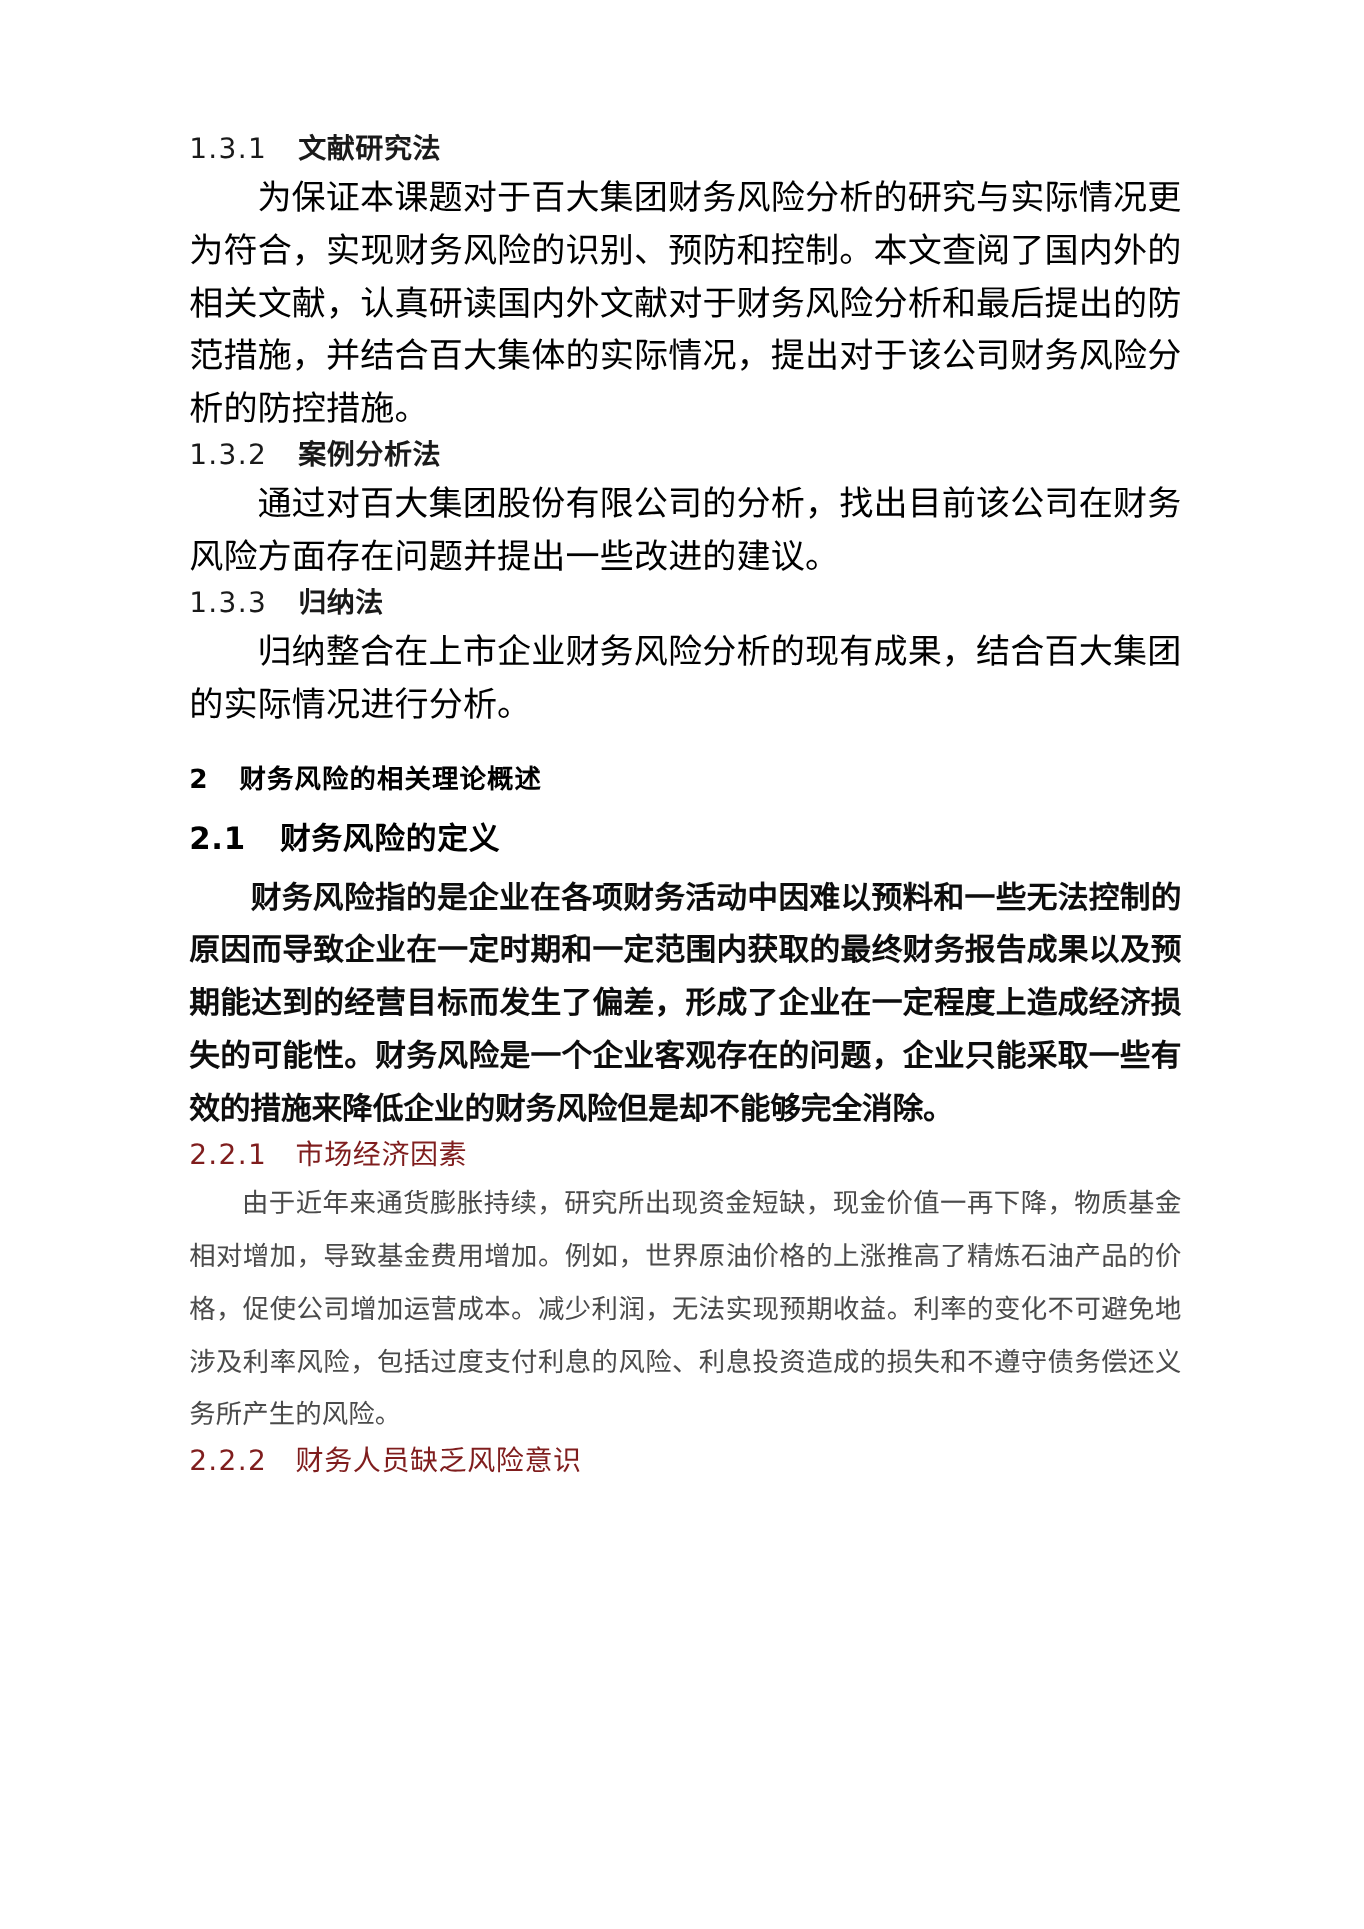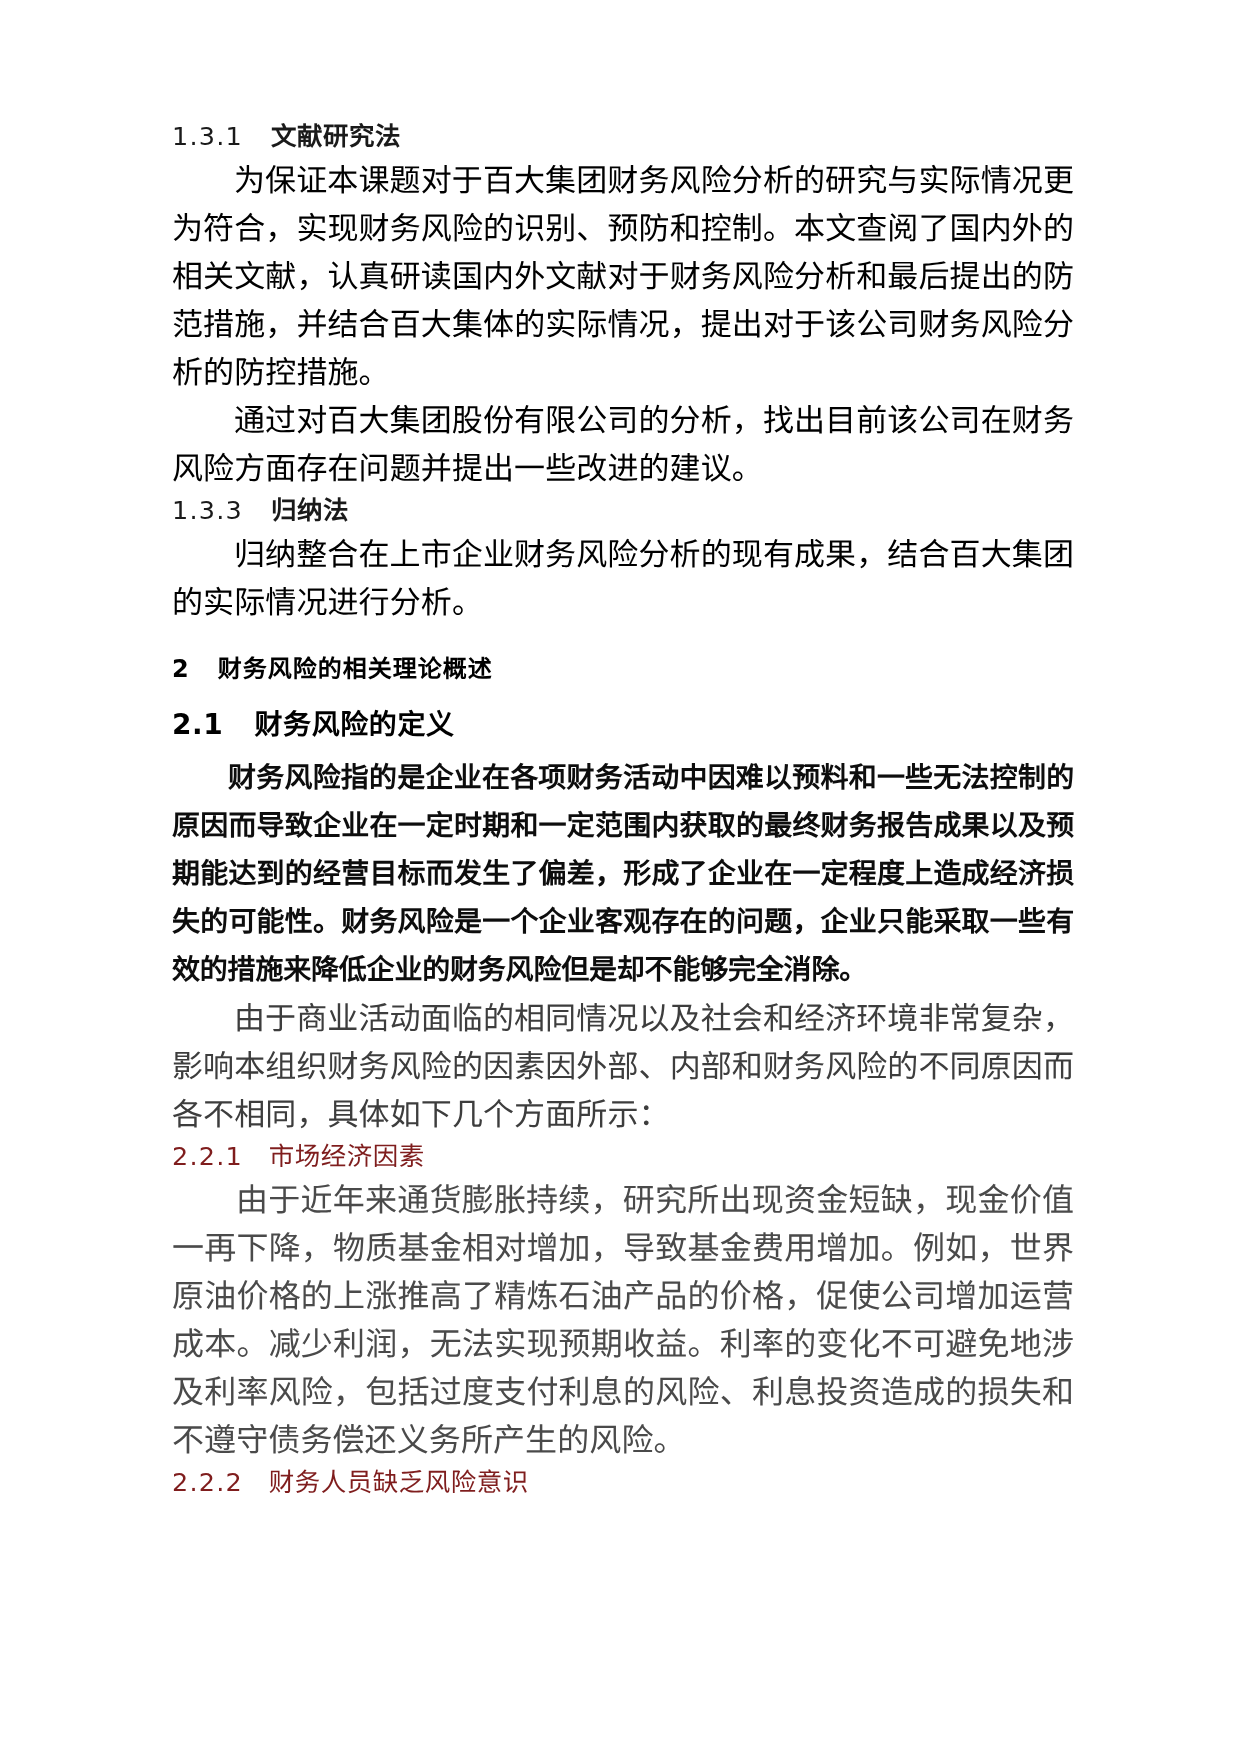--- a/index.html
+++ b/index.html
@@ -90,46 +90,46 @@
   .p.sans-bold {
     font-family: "DejaVu Sans", sans-serif;
     font-weight: 700;
     font-size: 28px;
     color: #0d0d0d;
     letter-spacing: -0.2px;
   }
   
   .p.grey {
     color: #4a4a4a;
-    font-size: 32px;
+    font-size: 24px;
   }
   .p.grey-dark {
     color: #3d3d3d;
   }
 </style>
 </head>
 <body>
 
 <div class="page">
   <div class="doc-body">
 
     <h3 class="h3"><span class="num">1.3.1</span>   <span class="label">文献研究法</span></h3>
     <p class="p">为保证本课题对于百大集团财务风险分析的研究与实际情况更为符合，实现财务风险的识别、预防和控制。本文查阅了国内外的相关文献，认真研读国内外文献对于财务风险分析和最后提出的防范措施，并结合百大集体的实际情况，提出对于该公司财务风险分析的防控措施。</p>
 
+    <h3 class="h3"><span class="num">1.3.2</span>   <span class="label">案例分析法</span></h3>
     <p class="p">通过对百大集团股份有限公司的分析，找出目前该公司在财务风险方面存在问题并提出一些改进的建议。</p>
 
     <h3 class="h3"><span class="num">1.3.3</span>   <span class="label">归纳法</span></h3>
     <p class="p">归纳整合在上市企业财务风险分析的现有成果，结合百大集团的实际情况进行分析。</p>
 
     <h1 class="h1"><span>2</span>   <span>财务风险的相关理论概述</span></h1>
 
     <h2 class="h2"><span>2.1</span>   <span>财务风险的定义</span></h2>
     <p class="p sans-bold">财务风险指的是企业在各项财务活动中因难以预料和一些无法控制的原因而导致企业在一定时期和一定范围内获取的最终财务报告成果以及预期能达到的经营目标而发生了偏差，形成了企业在一定程度上造成经济损失的可能性。财务风险是一个企业客观存在的问题，企业只能采取一些有效的措施来降低企业的财务风险但是却不能够完全消除。</p>
 
-    <p class="p grey-dark">由于商业活动面临的相同情况以及社会和经济环境非常复杂，影响本组织财务风险的因素因外部、内部和财务风险的不同原因而各不相同，具体如下几个方面所示：</p>
 
     <h3 class="h3 light"><span class="num">2.2.1</span>   <span class="label">市场经济因素</span></h3>
     <p class="p grey">由于近年来通货膨胀持续，研究所出现资金短缺，现金价值一再下降，物质基金相对增加，导致基金费用增加。例如，世界原油价格的上涨推高了精炼石油产品的价格，促使公司增加运营成本。减少利润，无法实现预期收益。利率的变化不可避免地涉及利率风险，包括过度支付利息的风险、利息投资造成的损失和不遵守债务偿还义务所产生的风险。</p>
 
     <h3 class="h3 light"><span class="num">2.2.2</span>   <span class="label">财务人员缺乏风险意识</span></h3>
 
   </div>
 </div>
 
 </body></html>

